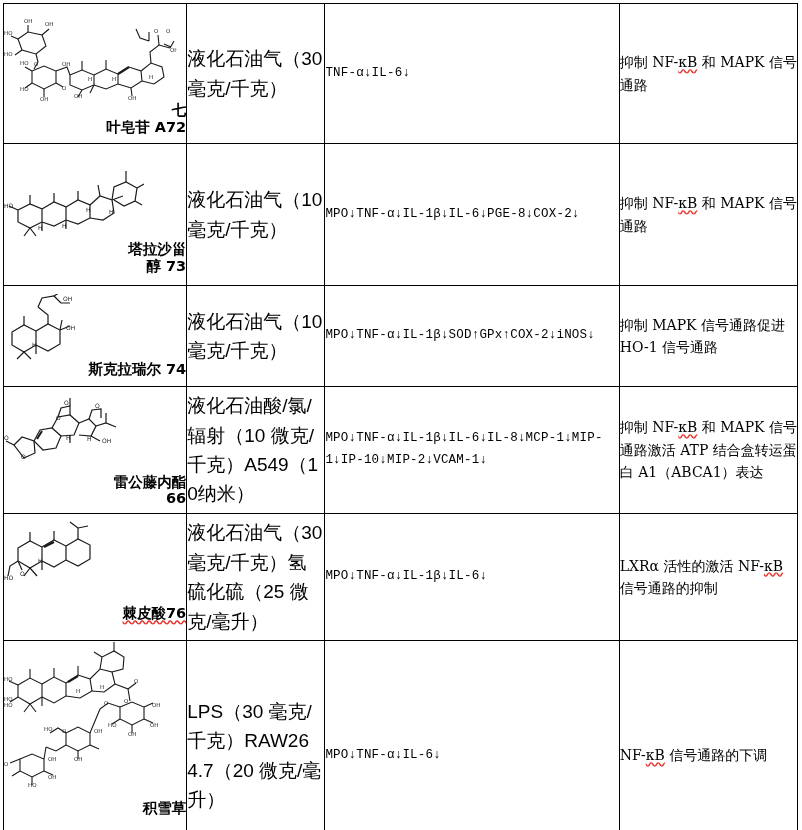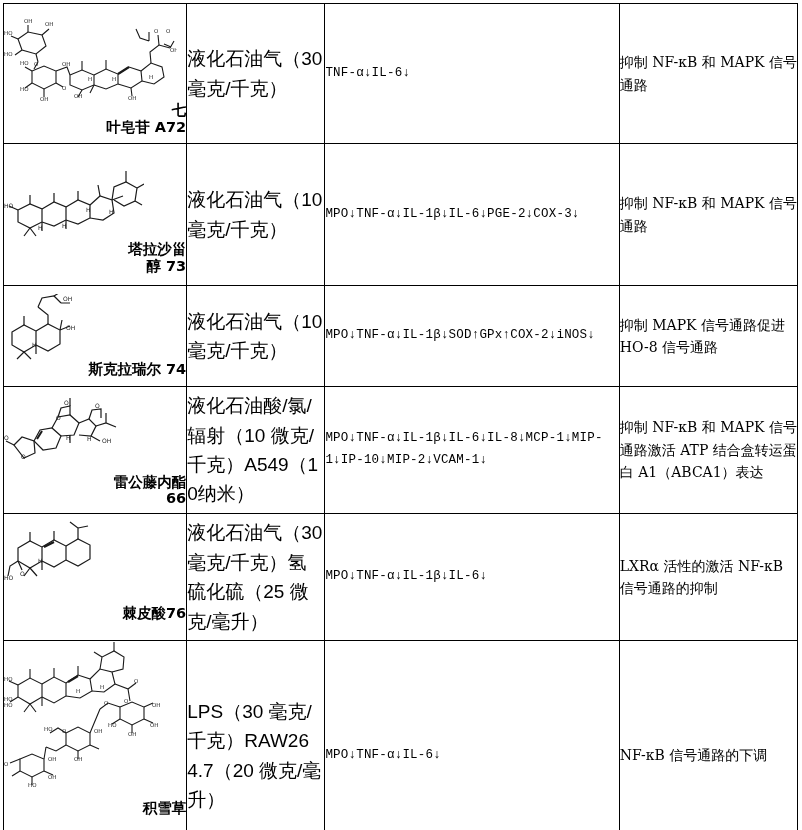--- a/index.html
+++ b/index.html
@@ -65,20 +65,21 @@
     margin-top: -2px;
   }
   .name-line.left {
     text-align: right;
   }
   .name-wrap {
     position: relative;
     text-align: right;
   }
   .squiggle {
+    text-decoration: underline;
     text-decoration-color: #e8342c;
     text-decoration-style: wavy;
     text-decoration-skip-ink: none;
   }
 
   
   .dose-cell {
     padding: 6px 7px 6px 8px;
     font-family: Liberation Sans, sans-serif;
     font-size: 19px;
@@ -203,21 +204,21 @@
                   <text x="58" y="74">H</text>
                   <text x="82" y="58">H</text>
             <text x="105" y="60">H</text>
           </g>
         </svg>
         <div class="name-line">塔拉沙甾</div>
         <div class="name-line left">醇 73</div>
       </div>
     </td>
     <td class="dose-cell">液化石油气（10毫克/千克）</td>
-    <td class="markers-cell">MPO↓TNF-α↓IL-1β↓IL-6↓PGE-2↓COX-3↓</td>
+    <td class="markers-cell">MPO↓TNF-α↓IL-1β↓IL-6↓PGE-8↓COX-2↓</td>
     <td class="path-cell">
       <span>抑制 NF-<span class="squiggle">κB</span> 和 MAPK 信号通路</span>
     </td>
   </tr>
 
   <tr style="height:101px">
     <td class="struct-cell">
       <div class="struct-inner">
         <svg class="mol" width="120" height="68" viewBox="0 0 120 68">
           <g fill="none" stroke="#1a1a1a" stroke-width="1.2">
@@ -234,21 +235,21 @@
             <text x="62" y="36">OH</text>
             <text x="28" y="53">H</text>
           </g>
         </svg>
         <div class="name-line">斯克拉瑞尔 74</div>
       </div>
     </td>
     <td class="dose-cell">液化石油气（10毫克/千克）</td>
     <td class="markers-cell">MPO↓TNF-α↓IL-1β↓SOD↑GPx↑COX-2↓iNOS↓</td>
     <td class="path-cell">
-      <span>抑制 MAPK 信号通路促进 HO-8 信号通路</span>
+      <span>抑制 MAPK 信号通路促进 HO-1 信号通路</span>
     </td>
   </tr>
 
   <tr style="height:127px">
     <td class="struct-cell">
       <div class="struct-inner">
         <svg class="mol" width="140" height="82" viewBox="0 0 140 82">
           <g fill="none" stroke="#1a1a1a" stroke-width="1.2">
 
             <path d="M10 52 L18 44 L30 48 L31 60 L20 65 Z"></path>

